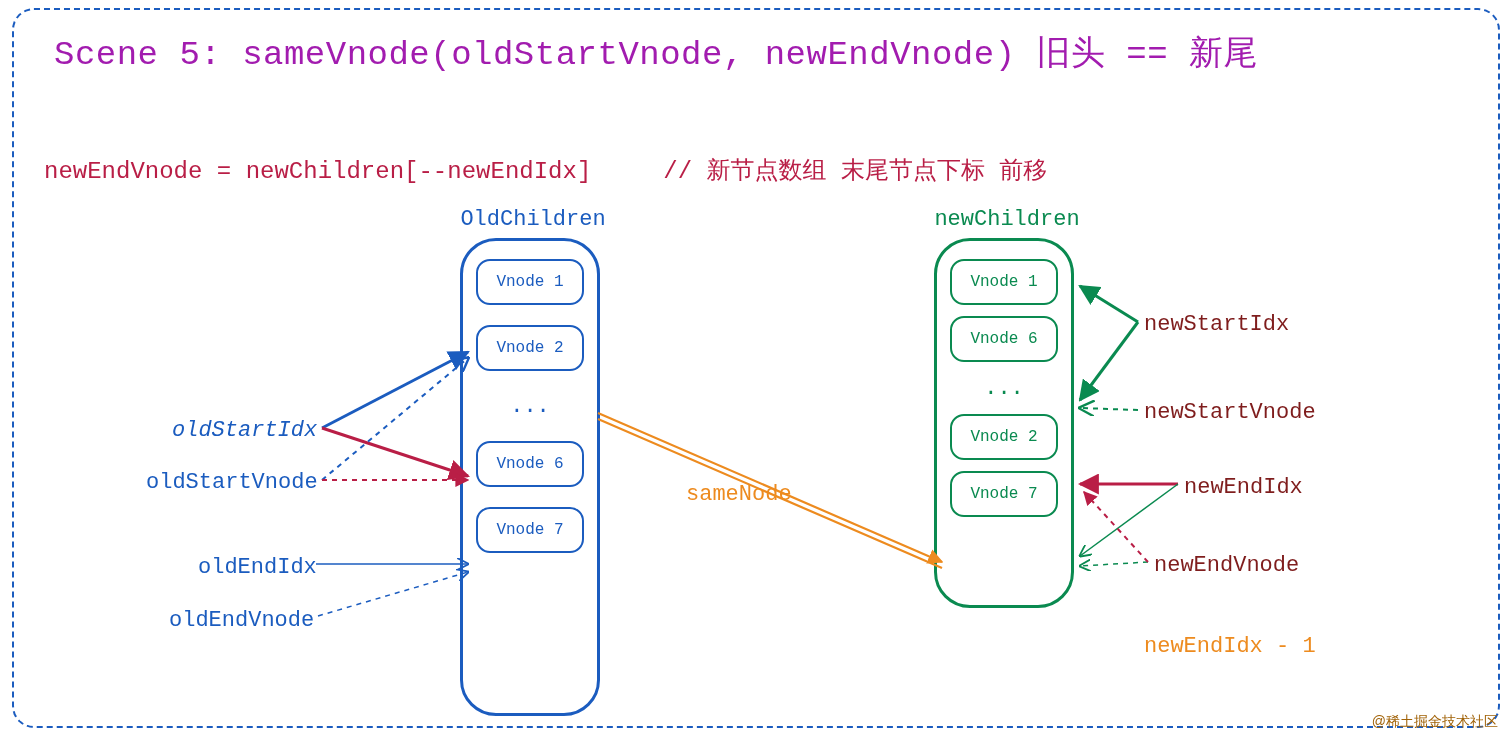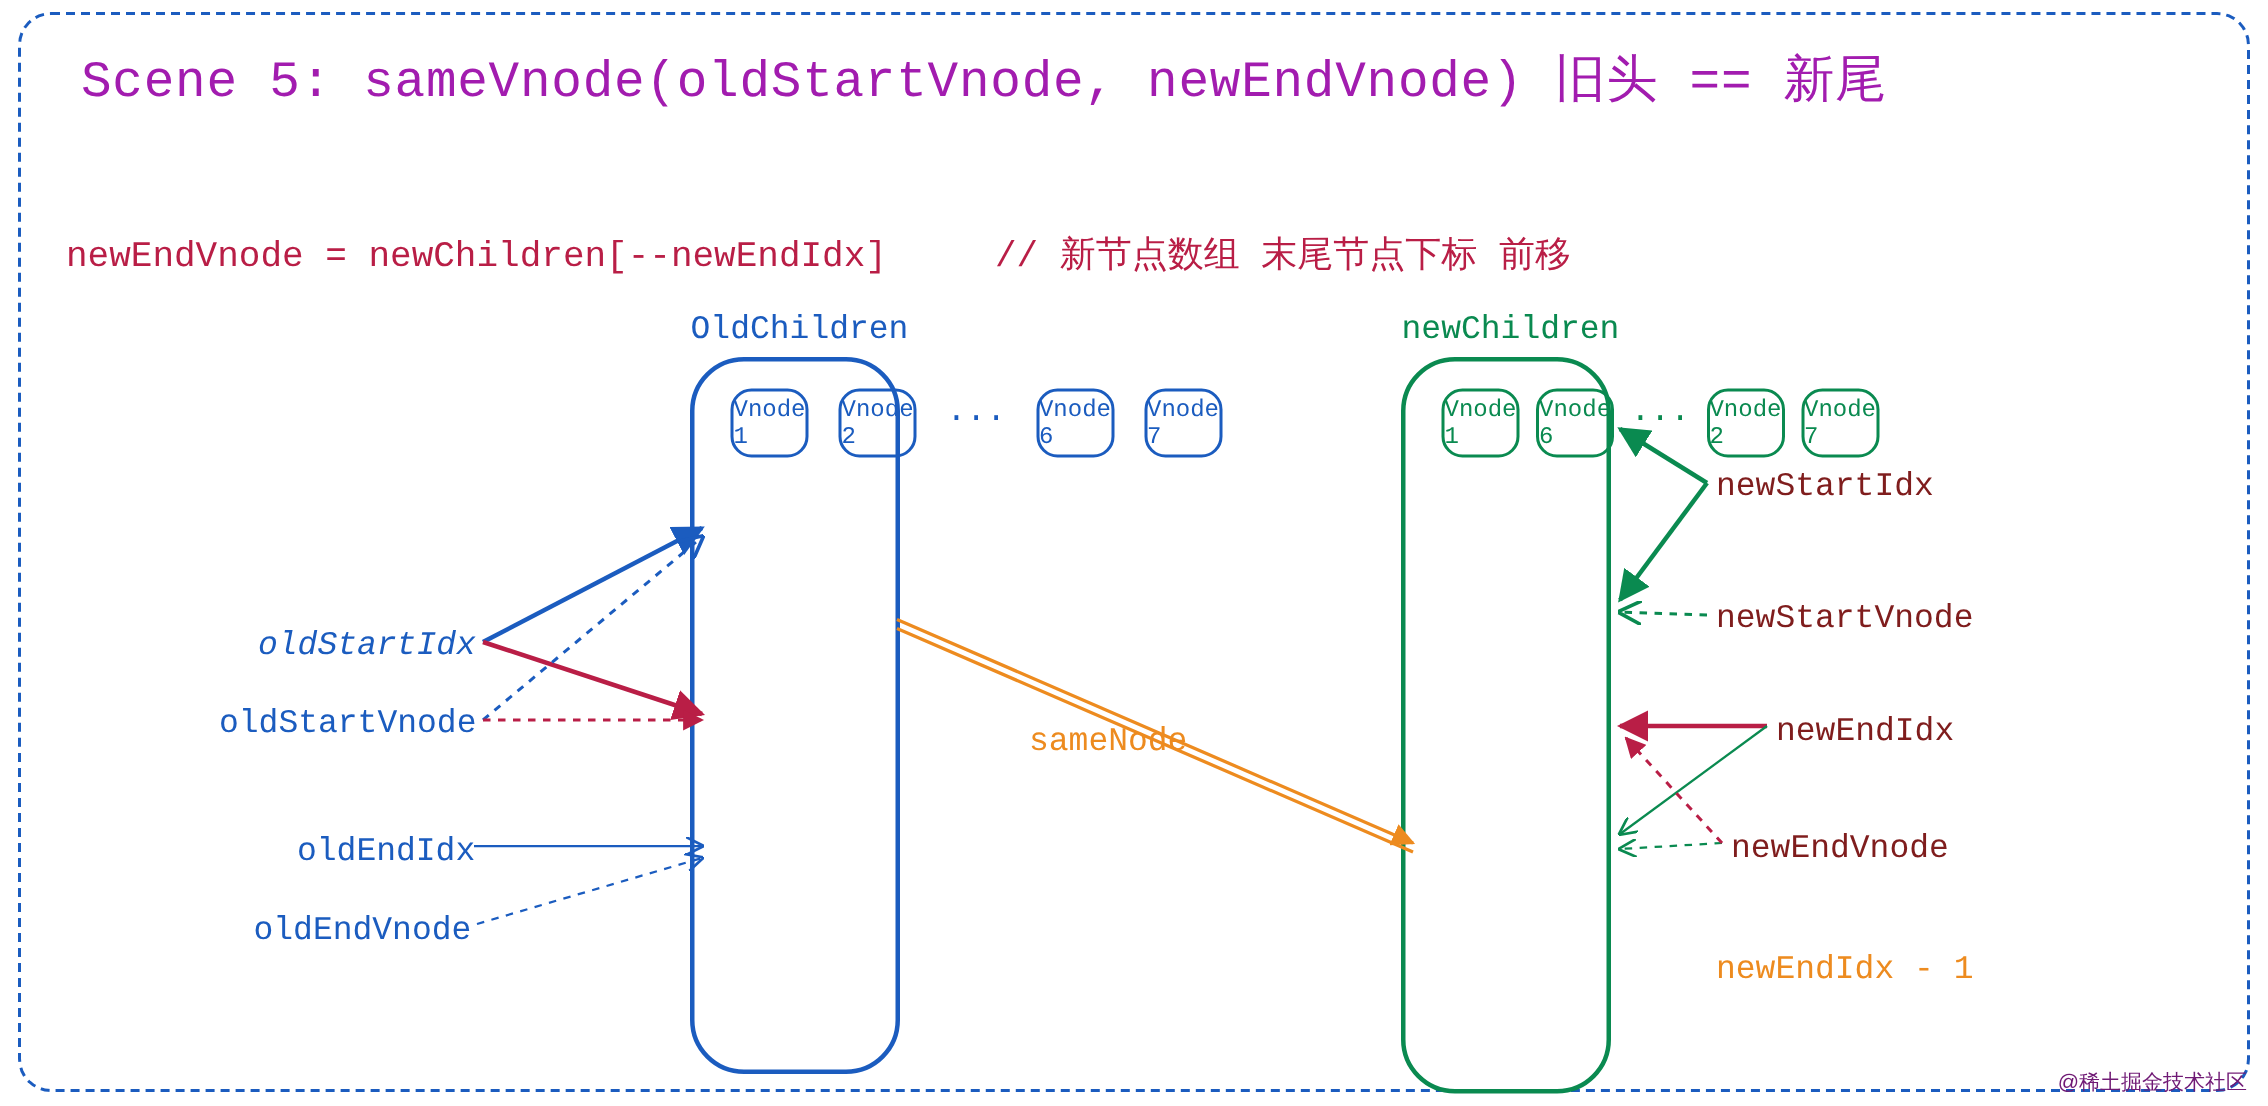--- a/index.html
+++ b/index.html
@@ -40,39 +40,39 @@
     color: #b91e46;
     line-height: 1.4;
     white-space: pre;
   }
   .codeline { display: block; }
   .watermark {
     position: absolute;
     right: 14px;
     bottom: 6px;
     font-size: 14px;
-    color: #701a75;
+    color: #a16207;
     font-family: -apple-system, "PingFang SC", "Microsoft YaHei", sans-serif;
     text-align: center;
   }
 
   
   .col {
     position: absolute;
     width: 140px;
     border: 3px solid;
     border-radius: 36px;
-    padding: 18px 10px 18px 24px;
+    padding: 18px 10px 18px 10px;
     display: flex;
-    flex-direction: row;
-    align-items: flex-start;
+    flex-direction: column;
+    align-items: center;
     gap: 20px;
   }
   .col-old { left: 446px; top: 228px; height: 478px; border-color: #1b5cbf; }
-  .col-new { left: 920px; top: 228px; height: 491px; border-color: #0a8a50; gap: 11px; }
+  .col-new { left: 920px; top: 228px; height: 370px; border-color: #0a8a50; gap: 11px; }
 
   .col-label {
     position: absolute;
     top: -34px;
     width: 200px;
     left: -30px;
     text-align: center;
     font-size: 22px;
     font-weight: 500;
   }

